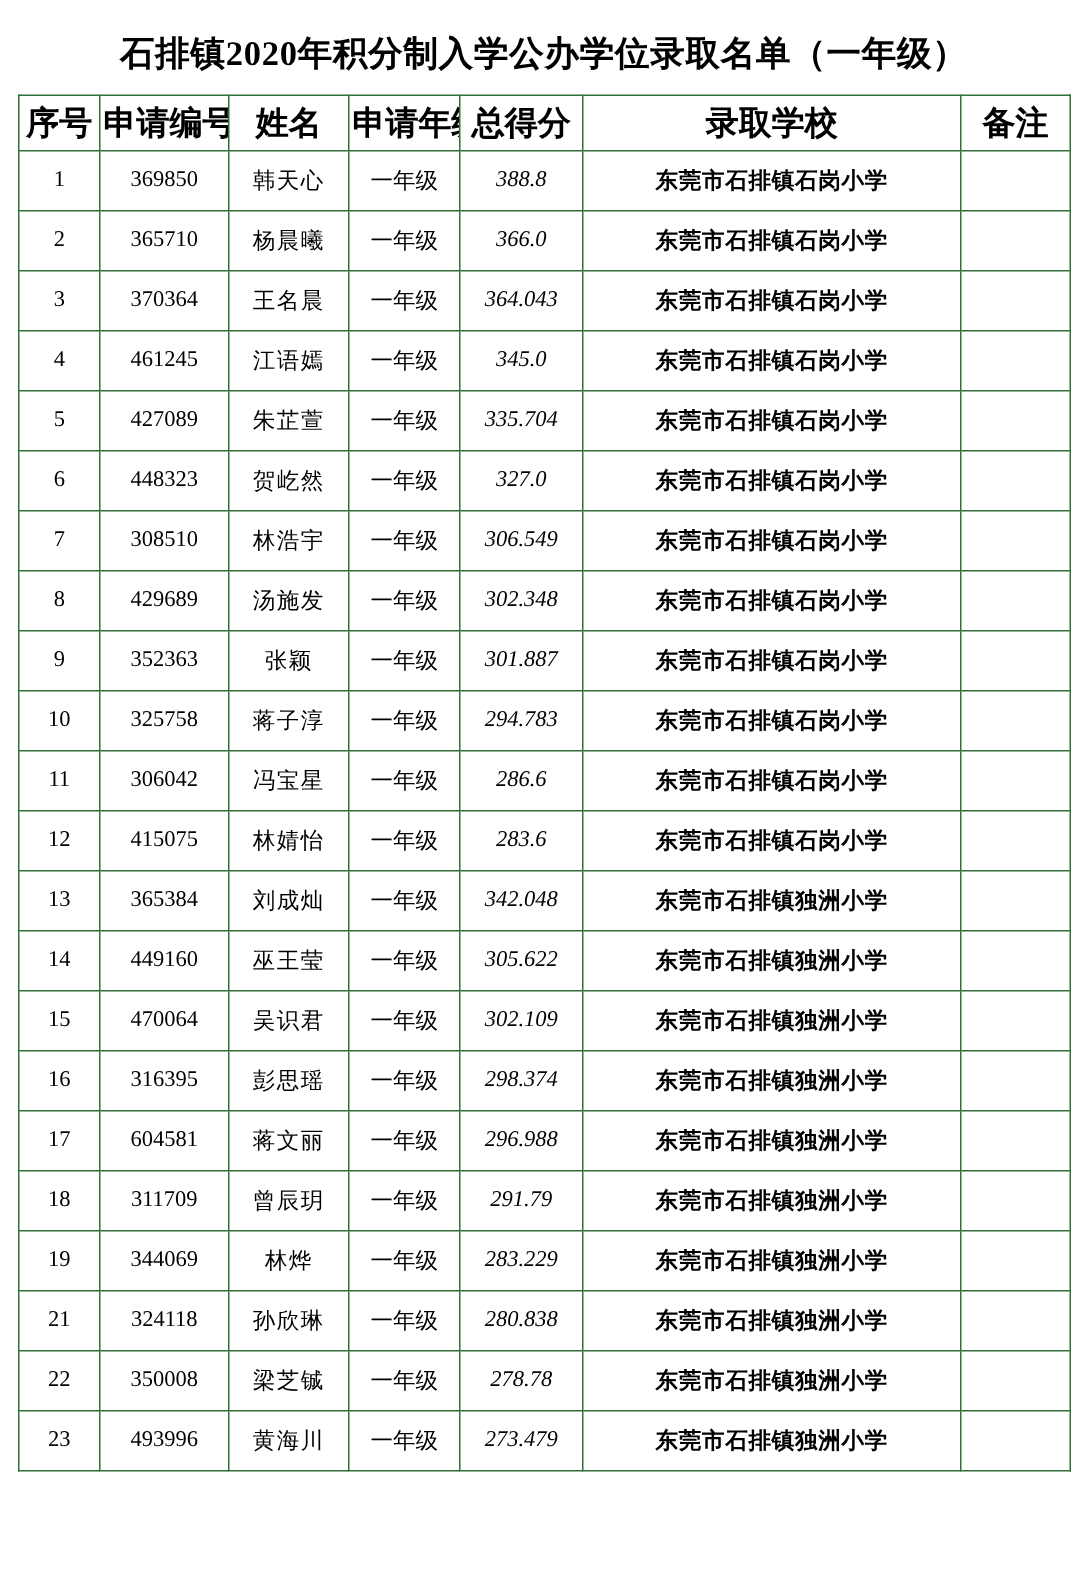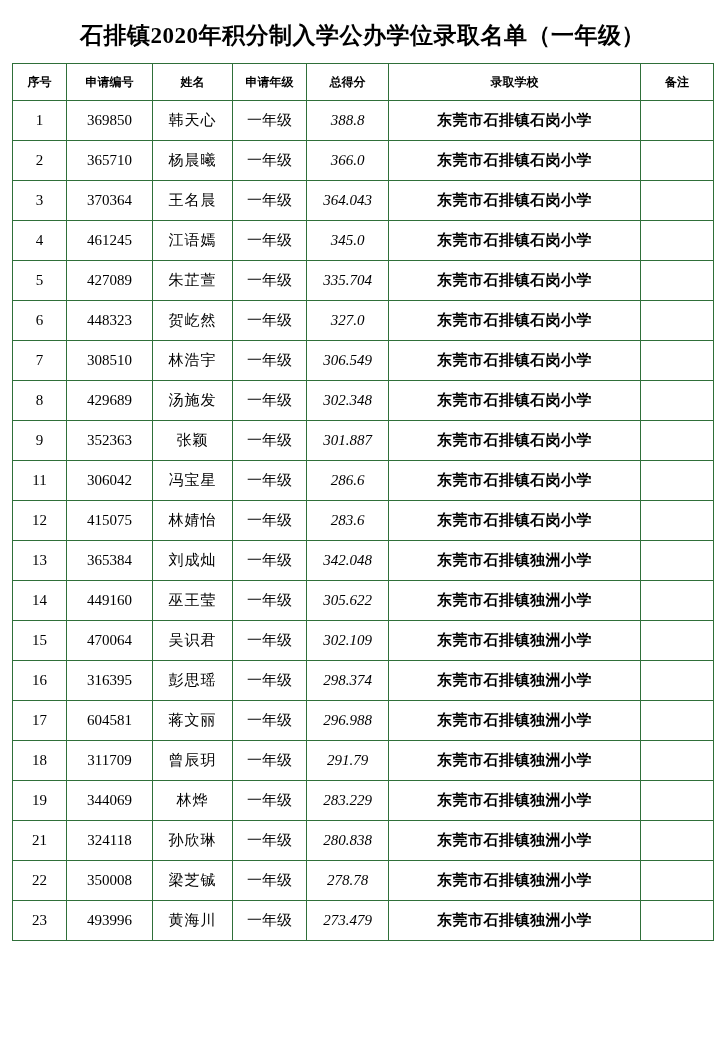--- a/index.html
+++ b/index.html
@@ -37,21 +37,21 @@
     text-align: center;
     vertical-align: middle;
     font-size: 15px;
     height: 39px;
     padding: 0 2px;
     overflow: hidden;
     white-space: nowrap;
   }
   table.roster th {
     font-weight: bold;
-    font-size: 12px;
+    font-size: 22px;
     height: 36px;
   }
   
   col.c-idx    { width: 54px; }
   col.c-appno  { width: 86px; }
   col.c-name   { width: 80px; }
   col.c-grade  { width: 74px; }
   col.c-score  { width: 82px; }
   col.c-school { width: 252px; }
   col.c-remark { width: 73px; }
@@ -168,20 +168,29 @@
         <tr>
           <td class="idx">9</td>
           <td class="appno">352363</td>
           <td class="name">张颖</td>
           <td class="grade">一年级</td>
           <td class="score">301.887</td>
           <td class="school">东莞市石排镇石岗小学</td>
           <td class="remark"></td>
         </tr>
         <tr>
+          <td class="idx">10</td>
+          <td class="appno">325758</td>
+          <td class="name">蒋子淳</td>
+          <td class="grade">一年级</td>
+          <td class="score">294.783</td>
+          <td class="school">东莞市石排镇石岗小学</td>
+          <td class="remark"></td>
+        </tr>
+        <tr>
           <td class="idx">11</td>
           <td class="appno">306042</td>
           <td class="name">冯宝星</td>
           <td class="grade">一年级</td>
           <td class="score">286.6</td>
           <td class="school">东莞市石排镇石岗小学</td>
           <td class="remark"></td>
         </tr>
         <tr>
           <td class="idx">12</td>

